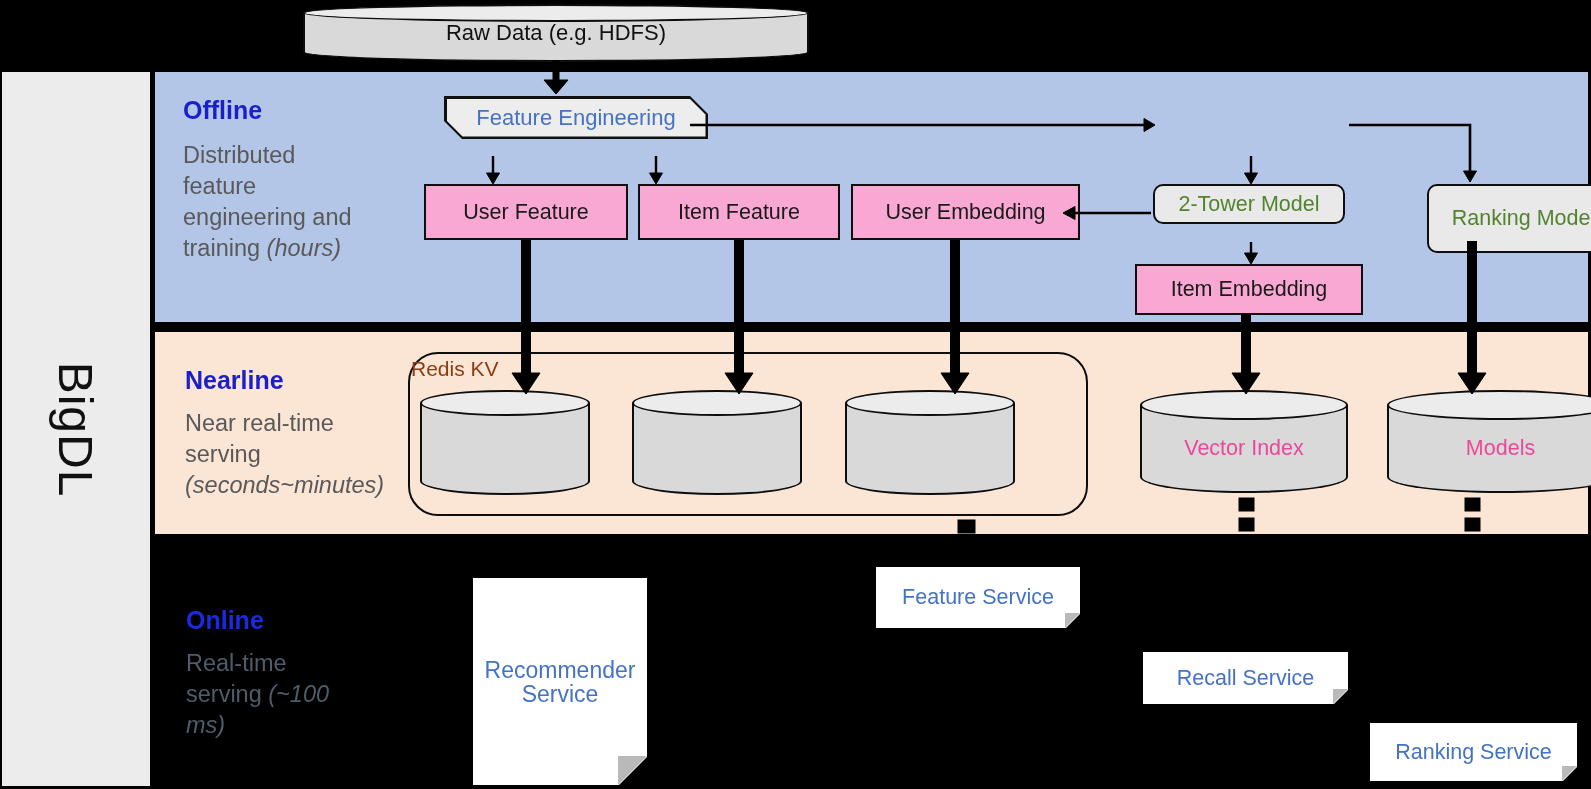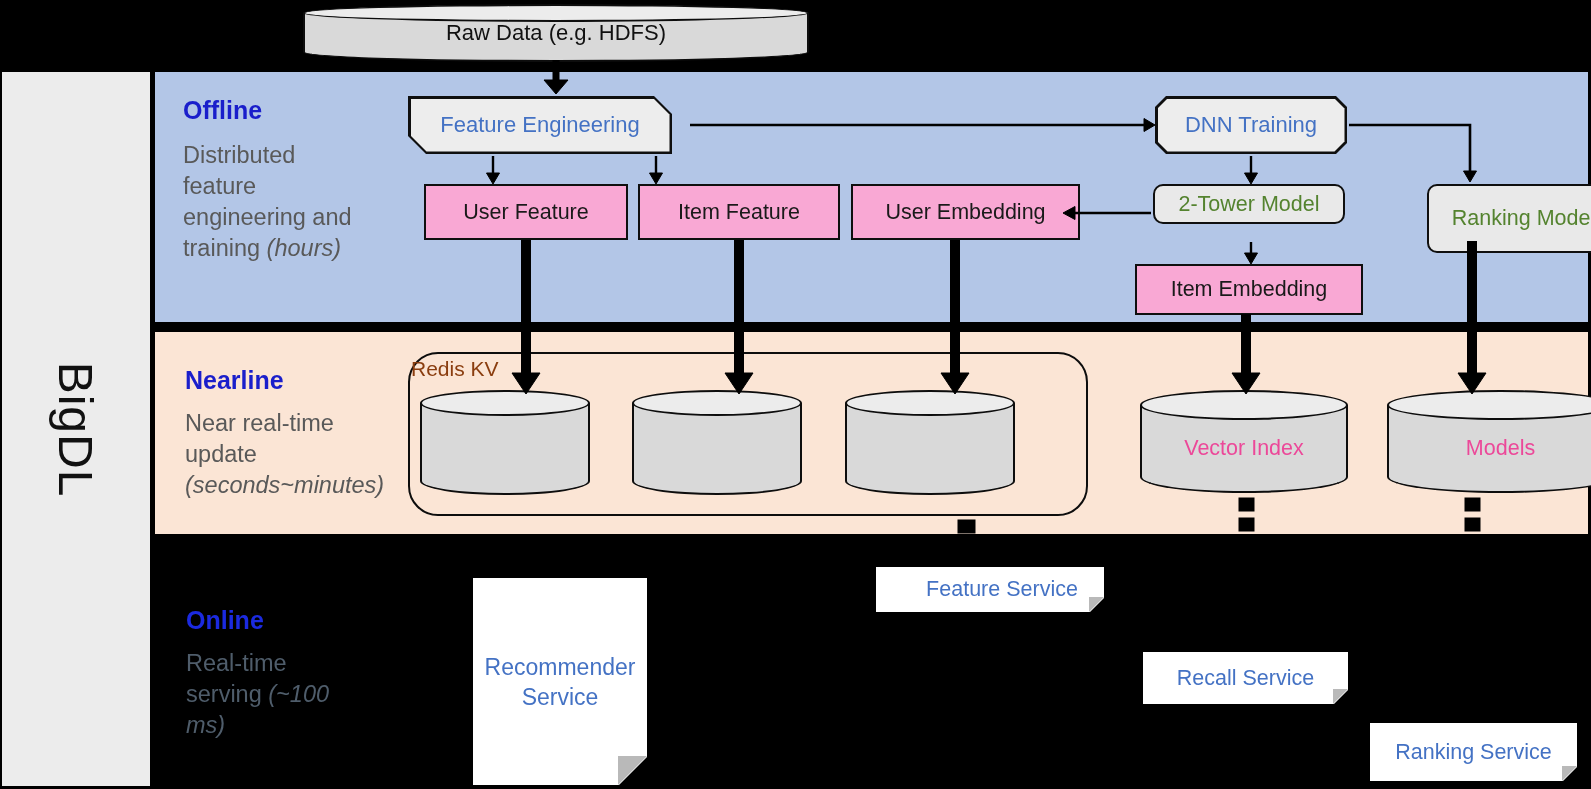--- a/index.html
+++ b/index.html
@@ -47,21 +47,21 @@
   
   .redis-box{left:408px;top:352px;width:680px;height:164px;border:2.5px solid #0d0d0d;border-radius:30px;background:transparent;}
   .redis-lbl{left:411px;top:357px;font-size:21px;color:#8a3d0f;}
 
   
   .doc{position:absolute;background:#ffffff;color:#4472c4;display:flex;align-items:center;justify-content:center;
     text-align:center;font-size:21.5px;
     clip-path:polygon(0 0,100% 0,100% calc(100% - 14px),calc(100% - 14px) 100%,0 100%);}
   .doc .fold{position:absolute;right:0;bottom:0;width:15px;height:15px;background:#b9b9b9;
     clip-path:polygon(0 0,100% 0,0 100%);}
-  .doc.big{font-size:23px;line-height:30px;
+  .doc.big{font-size:23px;line-height:24px;
     clip-path:polygon(0 0,100% 0,100% calc(100% - 28px),calc(100% - 28px) 100%,0 100%);}
   .doc.big .fold{width:29px;height:29px;}
 
   svg.arrows{position:absolute;left:0;top:0;z-index:6;pointer-events:none;}
   .z2{z-index:2;} .z3{z-index:3;} .z4{z-index:4;}
 </style>
 </head>
 <body>
 
 <div class="canvas">
@@ -74,45 +74,41 @@
   </div>
 
   <div class="abs sec-title z3" style="left:183px;top:96px;">Offline</div>
   <div class="abs sec-desc z3" style="left:183px;top:140px;width:190px;">
     <span>Distributed feature engineering and training</span>
     <i>(hours)</i>
   </div>
 
   <div class="abs sec-title z3" style="left:185px;top:366px;">Nearline</div>
   <div class="abs sec-desc z3" style="left:185px;top:408px;width:215px;">
-    <span>Near real-time update</span>
+    <span>Near real-time serving</span>
     <i>(seconds~minutes)</i>
   </div>
 
   <div class="abs sec-title z3" style="left:186px;top:606px;color:#1b2ae0;">Online</div>
   <div class="abs sec-desc on-black z3" style="left:186px;top:648px;width:155px;">
     <span>Real-time serving</span>
     <i>(~100 ms)</i>
   </div>
 
   <div class="cyl z3" style="left:303px;top:4px;width:506px;height:58px;">
     <div class="top" style="height:18px;"></div>
     <div class="body" style="top:9px;border-radius:0 0 50% 50% / 0 0 10px 10px;background:#d9d9d9;"></div>
     <div class="lbl" style="top:16px;font-size:22px;color:#111;">Raw Data (e.g. HDFS)</div>
   </div>
 
-  <div class="snip-wrap fe-cut z4" style="left:408px;top:96px;width:264px;height:58px;">
+  <div class="snip-wrap fe-cut z4" style="left:444px;top:96px;width:264px;height:43px;">
     <div class="bk"></div>
     <div class="fl">Feature Engineering</div>
   </div>
 
-  <div class="snip-wrap plq-cut z4" style="left:1155px;top:96px;width:192px;height:58px;">
-    <div class="bk"></div>
-    <div class="fl">DNN Training</div>
-  </div>
 
   <div class="abs node gray-box z4" style="left:424px;top:184px;width:204px;height:56px;">User Feature</div>
   <div class="abs node gray-box z4" style="left:638px;top:184px;width:202px;height:56px;">Item Feature</div>
   <div class="abs node gray-box z4" style="left:851px;top:184px;width:229px;height:56px;">User Embedding</div>
 
   <div class="abs node round-box z4" style="left:1153px;top:184px;width:192px;height:40px;">2-Tower Model</div>
   <div class="abs node round-box z4" style="left:1427px;top:184px;width:193px;height:69px;">Ranking Model</div>
 
   <div class="abs node gray-box z4" style="left:1135px;top:264px;width:228px;height:51px;">Item Embedding</div>
 
@@ -140,21 +136,21 @@
   <div class="cyl z4" style="left:1372px;top:390px;width:227px;height:103px;margin-left:15px;">
     <div class="top" style="height:30px;"></div>
     <div class="body" style="top:15px;border-radius:0 0 50% 50% / 0 0 16px 16px;"></div>
     <div class="lbl" style="top:46px;">Models</div>
   </div>
 
   <div class="doc big z4" style="left:473px;top:578px;width:174px;height:207px;">
     <span style="display:block;width:160px;">Recommender Service</span>
     <div class="fold"></div>
   </div>
-  <div class="doc z4" style="left:876px;top:567px;width:204px;height:45px;padding-left:24px;">
+  <div class="doc z4" style="left:876px;top:567px;width:204px;height:61px;">
     <span>Feature Service</span>
     <div class="fold"></div>
   </div>
   <div class="doc z4" style="left:1143px;top:652px;width:205px;height:52px;">
     <span>Recall Service</span>
     <div class="fold"></div>
   </div>
   <div class="doc z4" style="left:1370px;top:723px;width:207px;height:58px;">
     <span>Ranking Service</span>
     <div class="fold"></div>

